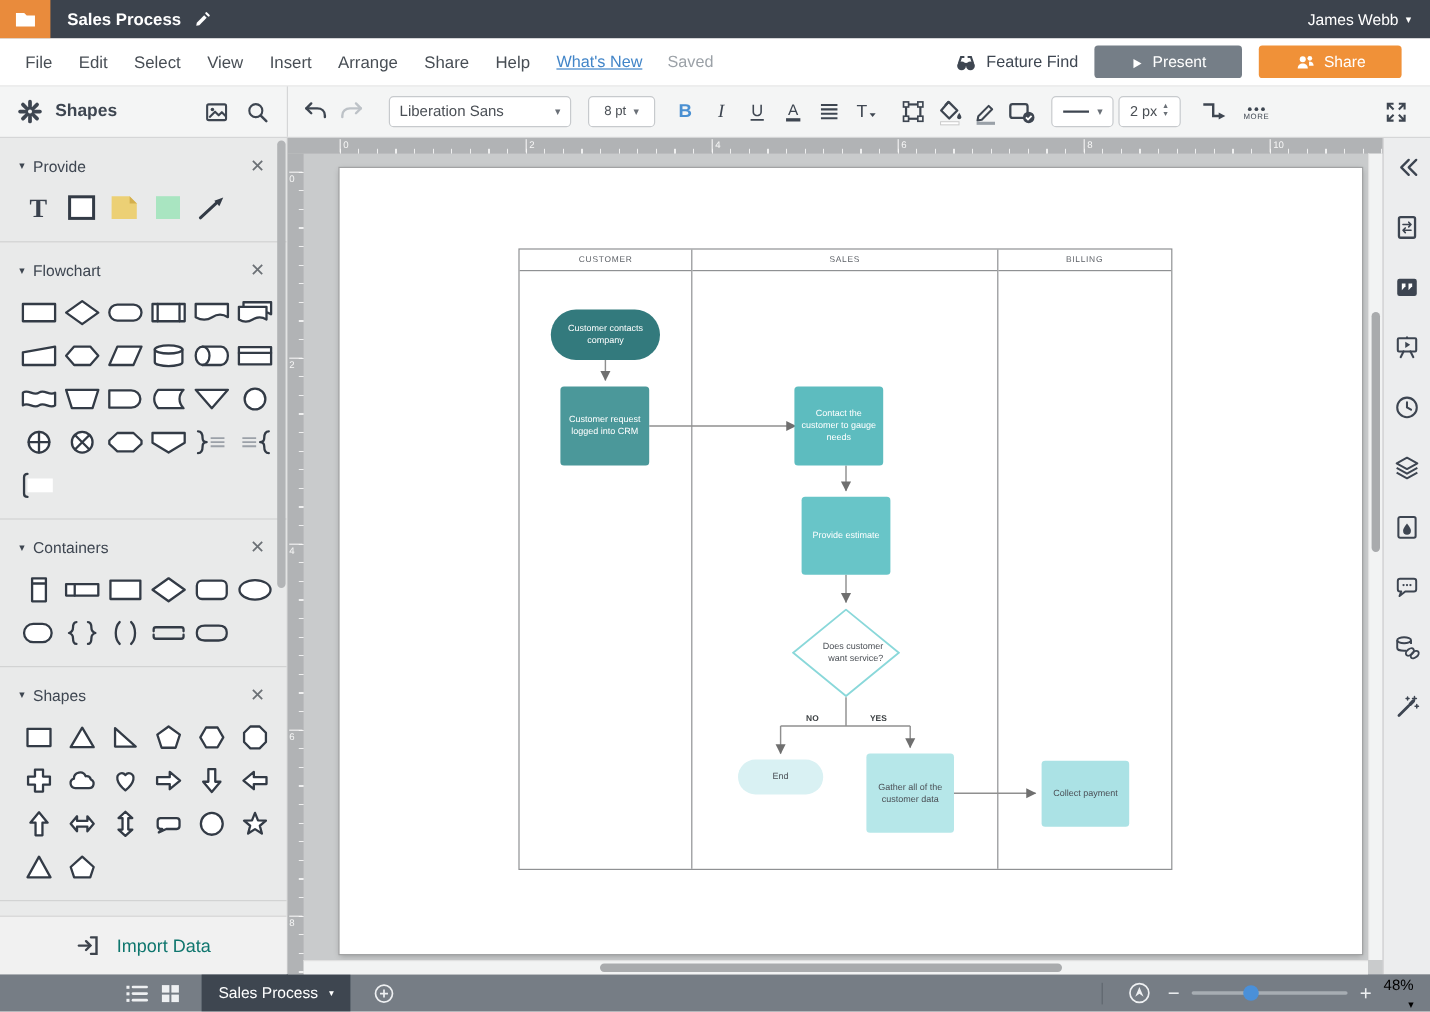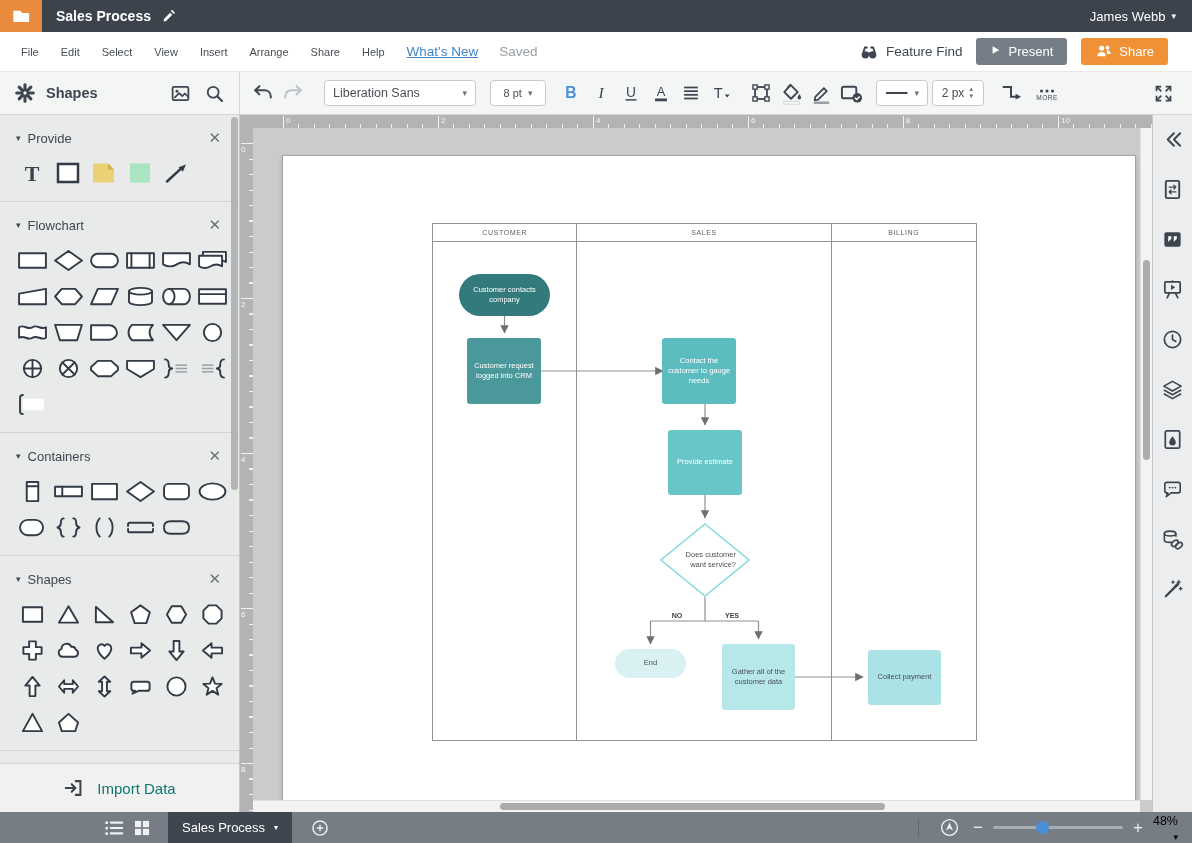--- a/index.html
+++ b/index.html
@@ -10,26 +10,26 @@
   .topbar { height:32px; background:#3c434d; display:flex; align-items:center; flex:0 0 auto; }
   .folder-tile { width:42px; height:32px; background:#e98b3c; display:flex; align-items:center; justify-content:center; }
   .doc-title { color:#fff; font-size:14px; font-weight:bold; margin-left:14px; }
   .title-edit { margin-left:10px; display:flex; align-items:center; }
   .topbar-right { margin-left:auto; display:flex; align-items:center; gap:6px; padding-right:16px; color:#fff; font-size:13px; }
   .caret { font-size:9px; line-height:1; }
 
   
   .menubar { height:40px; background:#fff; display:flex; align-items:center; padding:0 10px; border-bottom:1px solid #e9e9e9; flex:0 0 auto; }
   .menu-items { display:flex; align-items:center; }
-  .menu-item { padding:0 11px; font-size:11px; color:#484e55; cursor:default; }
+  .menu-item { padding:0 11px; font-size:14px; color:#484e55; cursor:default; }
   .whats-new { padding:0 11px; font-size:13.5px; color:#4285c8; text-decoration:underline; }
   .saved { padding:0 10px; font-size:13.5px; color:#9ba1a7; }
   .menubar-right { margin-left:auto; display:flex; align-items:center; gap:14px; padding-right:14px; }
   .feature-find { display:flex; align-items:center; gap:7px; font-size:13.5px; color:#3e4651; }
-  .btn { display:flex; align-items:flex-start; gap:7px; border-radius:3px; padding:6px 14px; font-size:13px; color:#fff; }
+  .btn { display:flex; align-items:flex-end; gap:7px; border-radius:3px; padding:6px 30px; font-size:13px; color:#fff; }
   .btn-present { background:#757e87; }
   .btn-share { background:#f09138; }
 
   
   .toolrow { height:43px; background:#f4f5f5; border-bottom:1px solid #d5d6d7; display:flex; flex:0 0 auto; }
   .panel-head { width:240px; flex:0 0 auto; border-right:1px solid #d5d6d7; display:flex; align-items:center; padding:0 12px; gap:8px; }
   .panel-head .ph-title { font-size:14.5px; font-weight:bold; color:#3e4651; margin-right:auto; }
   .tbtn { width:26px; height:26px; display:flex; align-items:center; justify-content:center; border-radius:3px; flex:0 0 auto; }
   .toolbar { flex:1; display:flex; align-items:center; padding:0 10px; gap:4px; }
   .sel { height:26px; background:#fff; border:1px solid #c7cacd; border-radius:4px; display:flex; align-items:center; font-size:12.5px; color:#4a4f55; padding:0 8px; gap:6px; }
@@ -65,21 +65,21 @@
   
   .canvas-area { flex:1; position:relative; background:#c9cbcc; min-width:0; }
   .h-ruler { position:absolute; left:0; top:0; right:0; height:13px; background:#b1b3b5; z-index:3; }
   .h-ruler::after { content:""; position:absolute; left:43px; right:0; bottom:0; height:4px;
     background:repeating-linear-gradient(90deg, rgba(250,250,250,.85) 0 1px, transparent 1px 15.5px); }
   .h-label { position:absolute; top:1px; font-size:8px; color:#f7f7f7; border-left:1px solid #f0f0f0; padding-left:2px; height:11px; }
   .v-ruler { position:absolute; left:0; top:13px; width:13px; bottom:0; background:#b1b3b5; z-index:3; }
   .v-ruler::after { content:""; position:absolute; top:15px; bottom:0; right:0; width:4px;
     background:repeating-linear-gradient(180deg, rgba(250,250,250,.85) 0 1px, transparent 1px 15.5px); }
   .v-label { position:absolute; left:1px; font-size:8px; color:#f7f7f7; border-top:1px solid #f0f0f0; padding-top:1px; width:11px; }
-  .viewport { position:absolute; left:13px; top:13px; right:12px; bottom:12px; overflow:hidden;margin-top:16px; }
+  .viewport { position:absolute; left:13px; top:13px; right:12px; bottom:12px; overflow:hidden; }
   .page { position:absolute; left:30px; top:12px; width:852px; height:655px; background:#fff;
     box-shadow:0 0 0 1px #a2a3a4, 0 2px 5px rgba(0,0,0,.25); }
   .edges { position:absolute; left:0; top:0; z-index:1; }
   .lanes { position:absolute; left:149px; top:67px; width:545px; height:518px; border:1px solid #8f9193; display:flex; z-index:0; }
   .lane { height:100%; border-right:1px solid #8f9193; }
   .lane:last-child { border-right:none; }
   .lane-head { height:18px; border-bottom:1px solid #8f9193; display:flex; align-items:center; justify-content:center;
     font-size:7px; letter-spacing:.6px; color:#5d6167; }
   .node { position:absolute; display:flex; align-items:center; justify-content:center; text-align:center;
     font-size:7.5px; line-height:1.35; padding:3px; z-index:2; }

